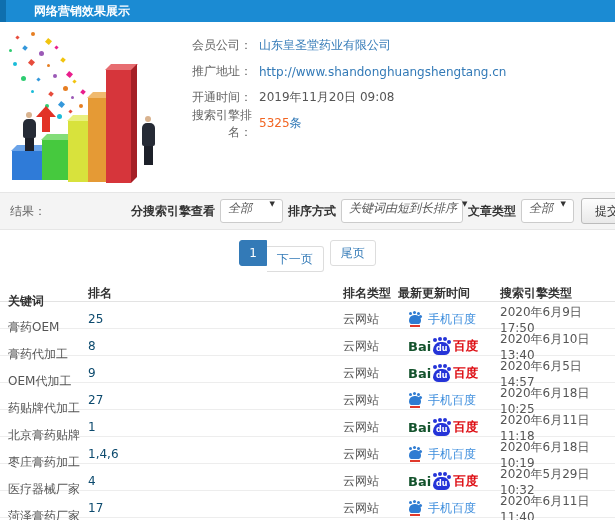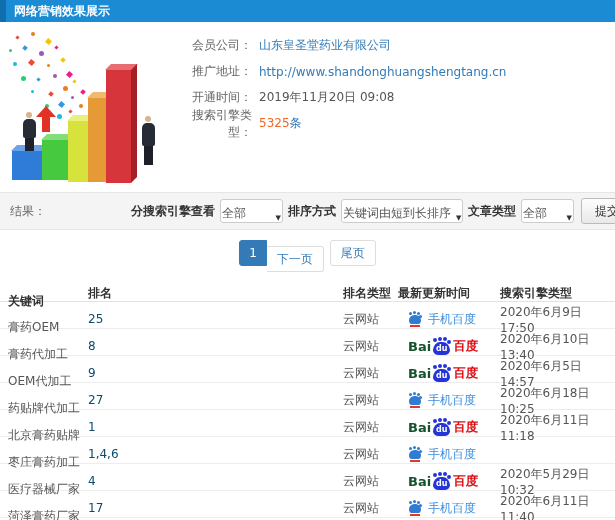--- a/index.html
+++ b/index.html
@@ -1,20 +1,20 @@
 <!DOCTYPE html>
 <html><head>
 <meta charset="utf-8">
 <style>
   * { margin:0; padding:0; box-sizing:border-box; }
   html,body { width:615px; height:520px; overflow:hidden; background:#fff;
     font-family:"DejaVu Sans","Liberation Sans",sans-serif; font-size:12px; color:#555; }
 
   
-  .topbar { position:relative; height:22px; background:#1b8bd3; }
+  .topbar { position:relative; height:22px; background:#1b8bd3;padding-left:20px; }
   .topbar-accent { position:absolute; left:0; top:0; width:6px; height:22px; background:#0f6fae; }
   .topbar-title { color:#fff; font-weight:bold; font-size:12px; line-height:22px; padding-left:14px; }
 
   
   .profile { position:relative; height:170px; background:#fff;text-decoration:underline; }
 
   .illustration { position:absolute; left:2px; top:8px; width:186px; height:152px; }
   .bar { position:absolute; }
   .bar .face { position:absolute; inset:0; background:var(--c); }
   .bar .top  { position:absolute; left:2px; right:-4px; top:-6px; height:6px; background:var(--ct); transform:skewX(-45deg); }
@@ -36,21 +36,21 @@
   .hl-num { color:#f26522; }
   .hl-suffix { color:#337ab7; }
 
   
   .filterbar { height:38px; background:#f4f4f4; border-top:1px solid #e6e6e6; border-bottom:1px solid #e6e6e6;
     display:flex; align-items:center; padding:0 0 0 10px; }
   .result-label { color:#666; }
   .filter-right { margin-left:auto; display:flex; align-items:center; margin-right:-18px; }
   .f-label { font-weight:bold; color:#333; margin:0 5px; white-space:nowrap; }
   .select { height:24px; background:#fff; border:1px solid #ccc; border-radius:3px;
-    display:flex; align-items:flex-end; justify-content:space-between; padding:0 1px; color:#555; cursor:pointer; white-space:nowrap; }
+    display:flex; align-items:flex-start; justify-content:space-between; padding:0 7px; color:#555; cursor:pointer; white-space:nowrap;font-style:italic; }
   .sel-engine { width:63px; } .sel-sort { width:122px; } .sel-article { width:53px; }
   .caret { font-size:7px; color:#333; margin-left:5px; }
   .submit-btn { height:26px; margin-left:7px; padding:0 13px; white-space:nowrap;
     background:linear-gradient(#fdfdfd,#e9e9e9); border:1px solid #bbb; border-radius:3px; color:#333; font-size:12px; cursor:pointer; }
 
   
   .pager-wrap { height:46px; display:flex; align-items:center; justify-content:center; }
   .page-btn { height:26px; display:flex; align-items:center; padding:0 10px; border:1px solid #ddd;
     background:#fff; color:#337ab7; cursor:pointer; }
   .page-current { background:#337ab7; border-color:#337ab7; color:#fff; border-radius:3px 0 0 3px; padding:0 9px; }
@@ -142,21 +142,21 @@
     </div>
     <div class="info-row">
       <span class="info-label">推广地址：</span>
       <a class="link info-value">http://www.shandonghuangshengtang.cn</a>
     </div>
     <div class="info-row">
       <span class="info-label">开通时间：</span>
       <span class="info-value">2019年11月20日 09:08</span>
     </div>
     <div class="info-row">
-      <span class="info-label">搜索引擎类型：</span>
+      <span class="info-label">搜索引擎排名：</span>
       <span class="info-value"><span class="hl-num">5325</span><span class="hl-suffix">条</span></span>
     </div>
   </div>
 </div>
 
 <div class="filterbar">
   <span class="result-label">结果：</span>
   <div class="filter-right">
     <span class="f-label">分搜索引擎查看</span>
     <div class="select sel-engine">
@@ -285,20 +285,21 @@
 
       <span class="bd-logo">
         <span class="pawS">
               <span class="toes"></span>
               <span class="pad"></span>
               <span class="ul"></span>
             </span>
         <span class="mobile-label">手机百度</span>
       </span>
     </div>
+    <div>2020年6月18日 10:19</div>
   </div>
       <div class="grid-row t-row">
     <div class="c1">医疗器械厂家</div>
     <div><a class="rank-link">4</a></div>
     <div>云网站</div>
     <div class="cell-engine">
       <span class="bd-logo">
         <span class="bd-bai">Bai</span>
         <span class="pawB">
               <span class="toes"></span>

